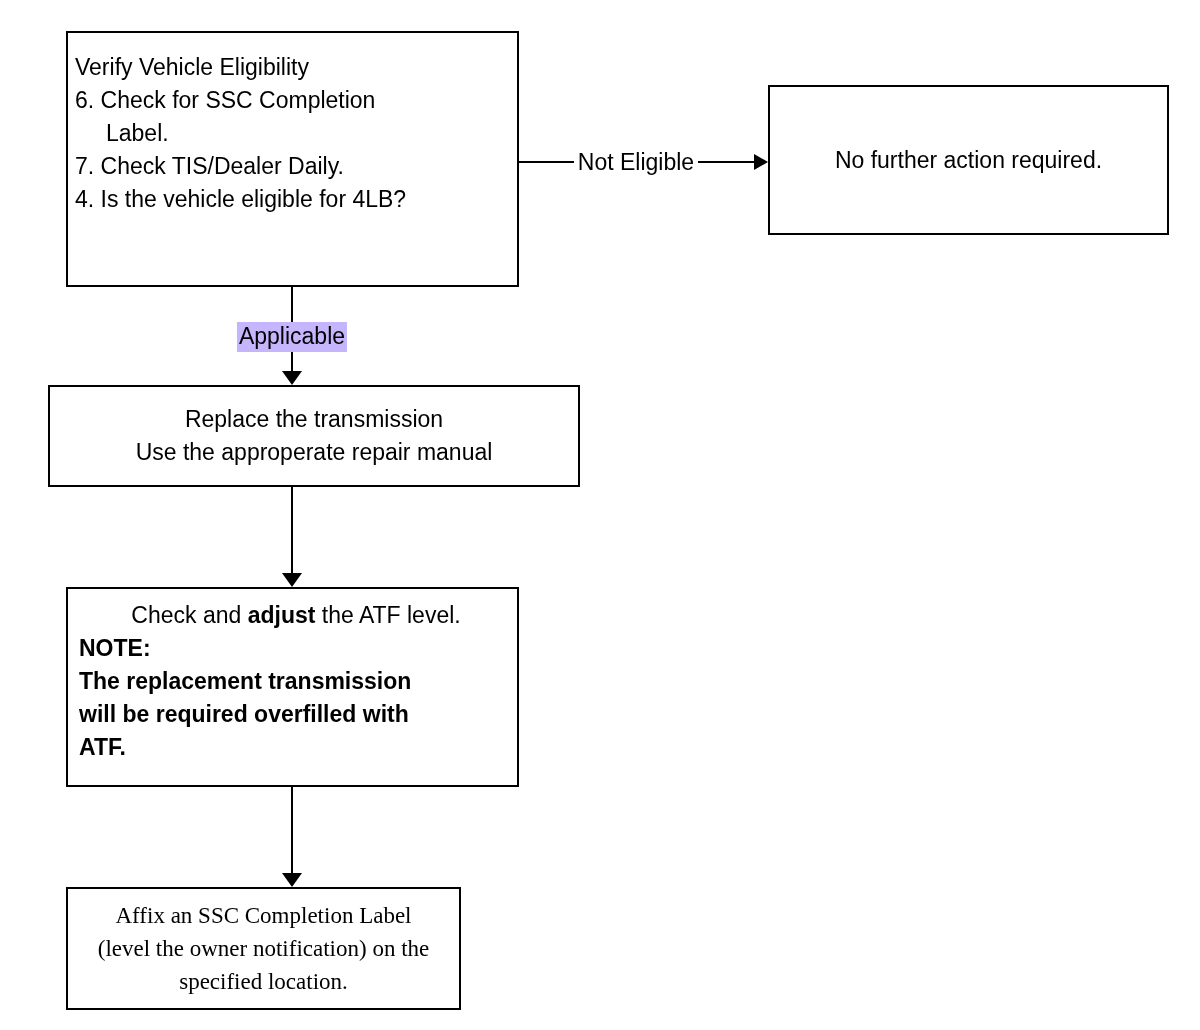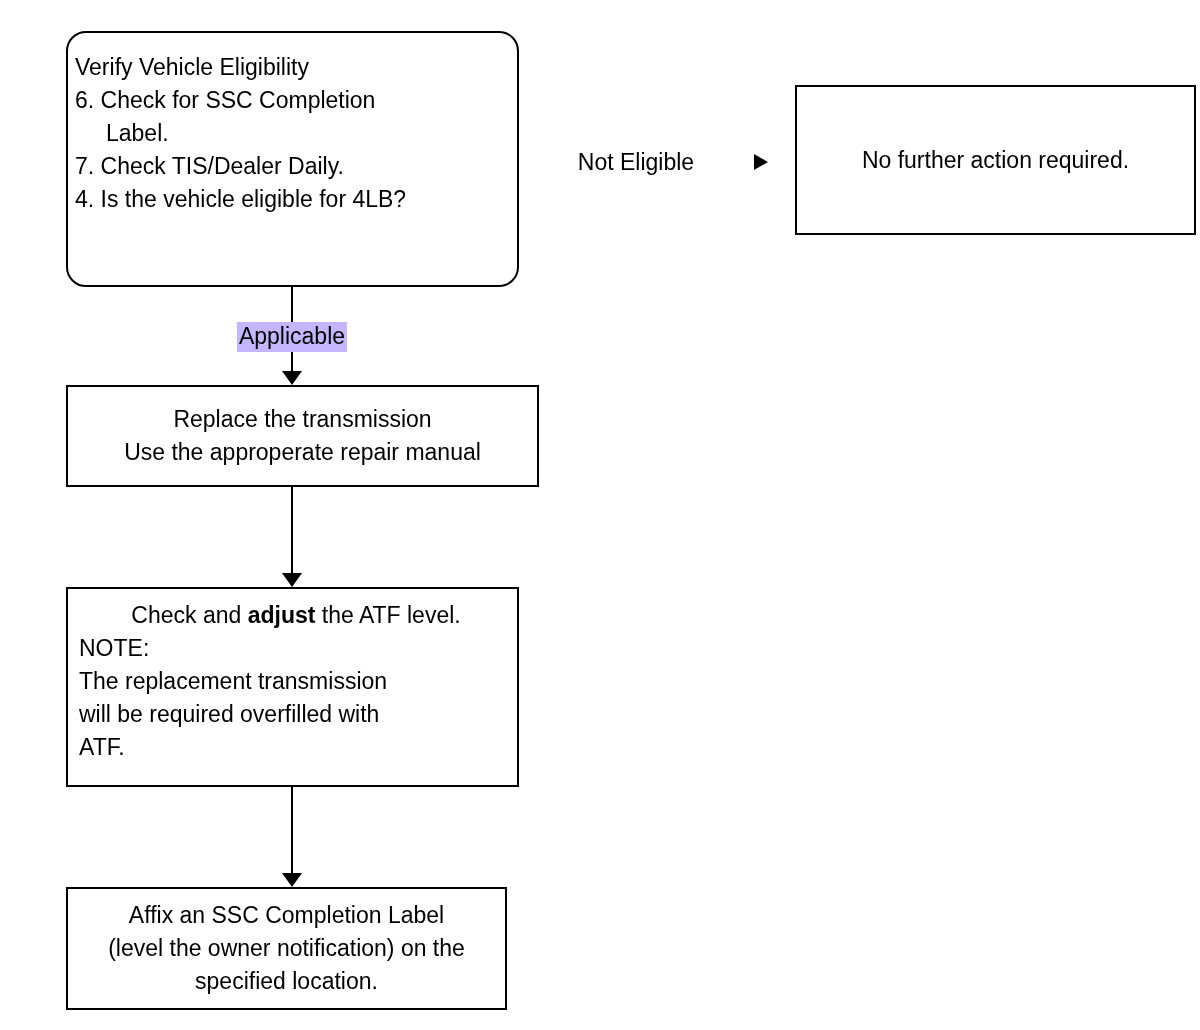--- a/index.html
+++ b/index.html
@@ -21,46 +21,45 @@
     box-sizing: border-box;
     background: #ffffff;
     border: 2px solid #000000;
     font-size: 23px;
     line-height: 33px;
   }
   .box-verify {
     left: 66px; top: 31px; width: 453px; height: 256px;
     padding: 18px 4px 0 7px;
     text-align: left;
-    border-radius: 20px;
   }
   .box-verify .cont-line { padding-left: 31px; }
   .box-no-action {
     left: 768px; top: 85px; width: 401px; height: 150px;
     display: flex; align-items: center; justify-content: center;
     text-align: center;
-    margin-left: 27px;
   }
   .box-replace {
-    left: 66px; top: 385px; width: 473px; height: 102px;
+    left: 48px; top: 385px; width: 532px; height: 102px;
     display: flex; flex-direction: column; justify-content: center;
     text-align: center;
   }
   .box-atf {
     left: 66px; top: 587px; width: 453px; height: 200px;
     padding: 10px 4px 0 11px;
     text-align: left;
   }
   .box-atf .first-line { text-align: center; }
-  .box-atf .bold-line { font-weight: normal; }
+  .box-atf .bold-line { font-weight: bold; }
   .bold { font-weight: bold; }
   .box-affix {
-    left: 66px; top: 887px; width: 441px; height: 123px;
+    left: 66px; top: 887px; width: 395px; height: 123px;
     display: flex; flex-direction: column; justify-content: center;
     text-align: center;
+    font-family: Liberation Serif, serif;
   }
   
   .v-line {
     position: absolute;
     width: 2px;
     background: #000000;
   }
   .v-line-1 { left: 291px; top: 287px; height: 86px; }
   .v-line-2 { left: 291px; top: 487px; height: 88px; }
   .v-line-3 { left: 291px; top: 787px; height: 88px; }
@@ -82,21 +81,20 @@
     padding: 2px 2px 4px 2px;
     font-size: 23px;
     line-height: 24px;
     white-space: nowrap;
   }
   .h-connector {
     position: absolute;
     left: 518px; top: 150px; width: 236px; height: 24px;
     display: flex;
     align-items: center;
-    flex-direction: column;
   }
   .h-seg {
     flex: 1;
     height: 2px;
     background: #000000;
   }
   .h-label {
     padding: 0 4px;
     font-size: 23px;
     line-height: 24px;

